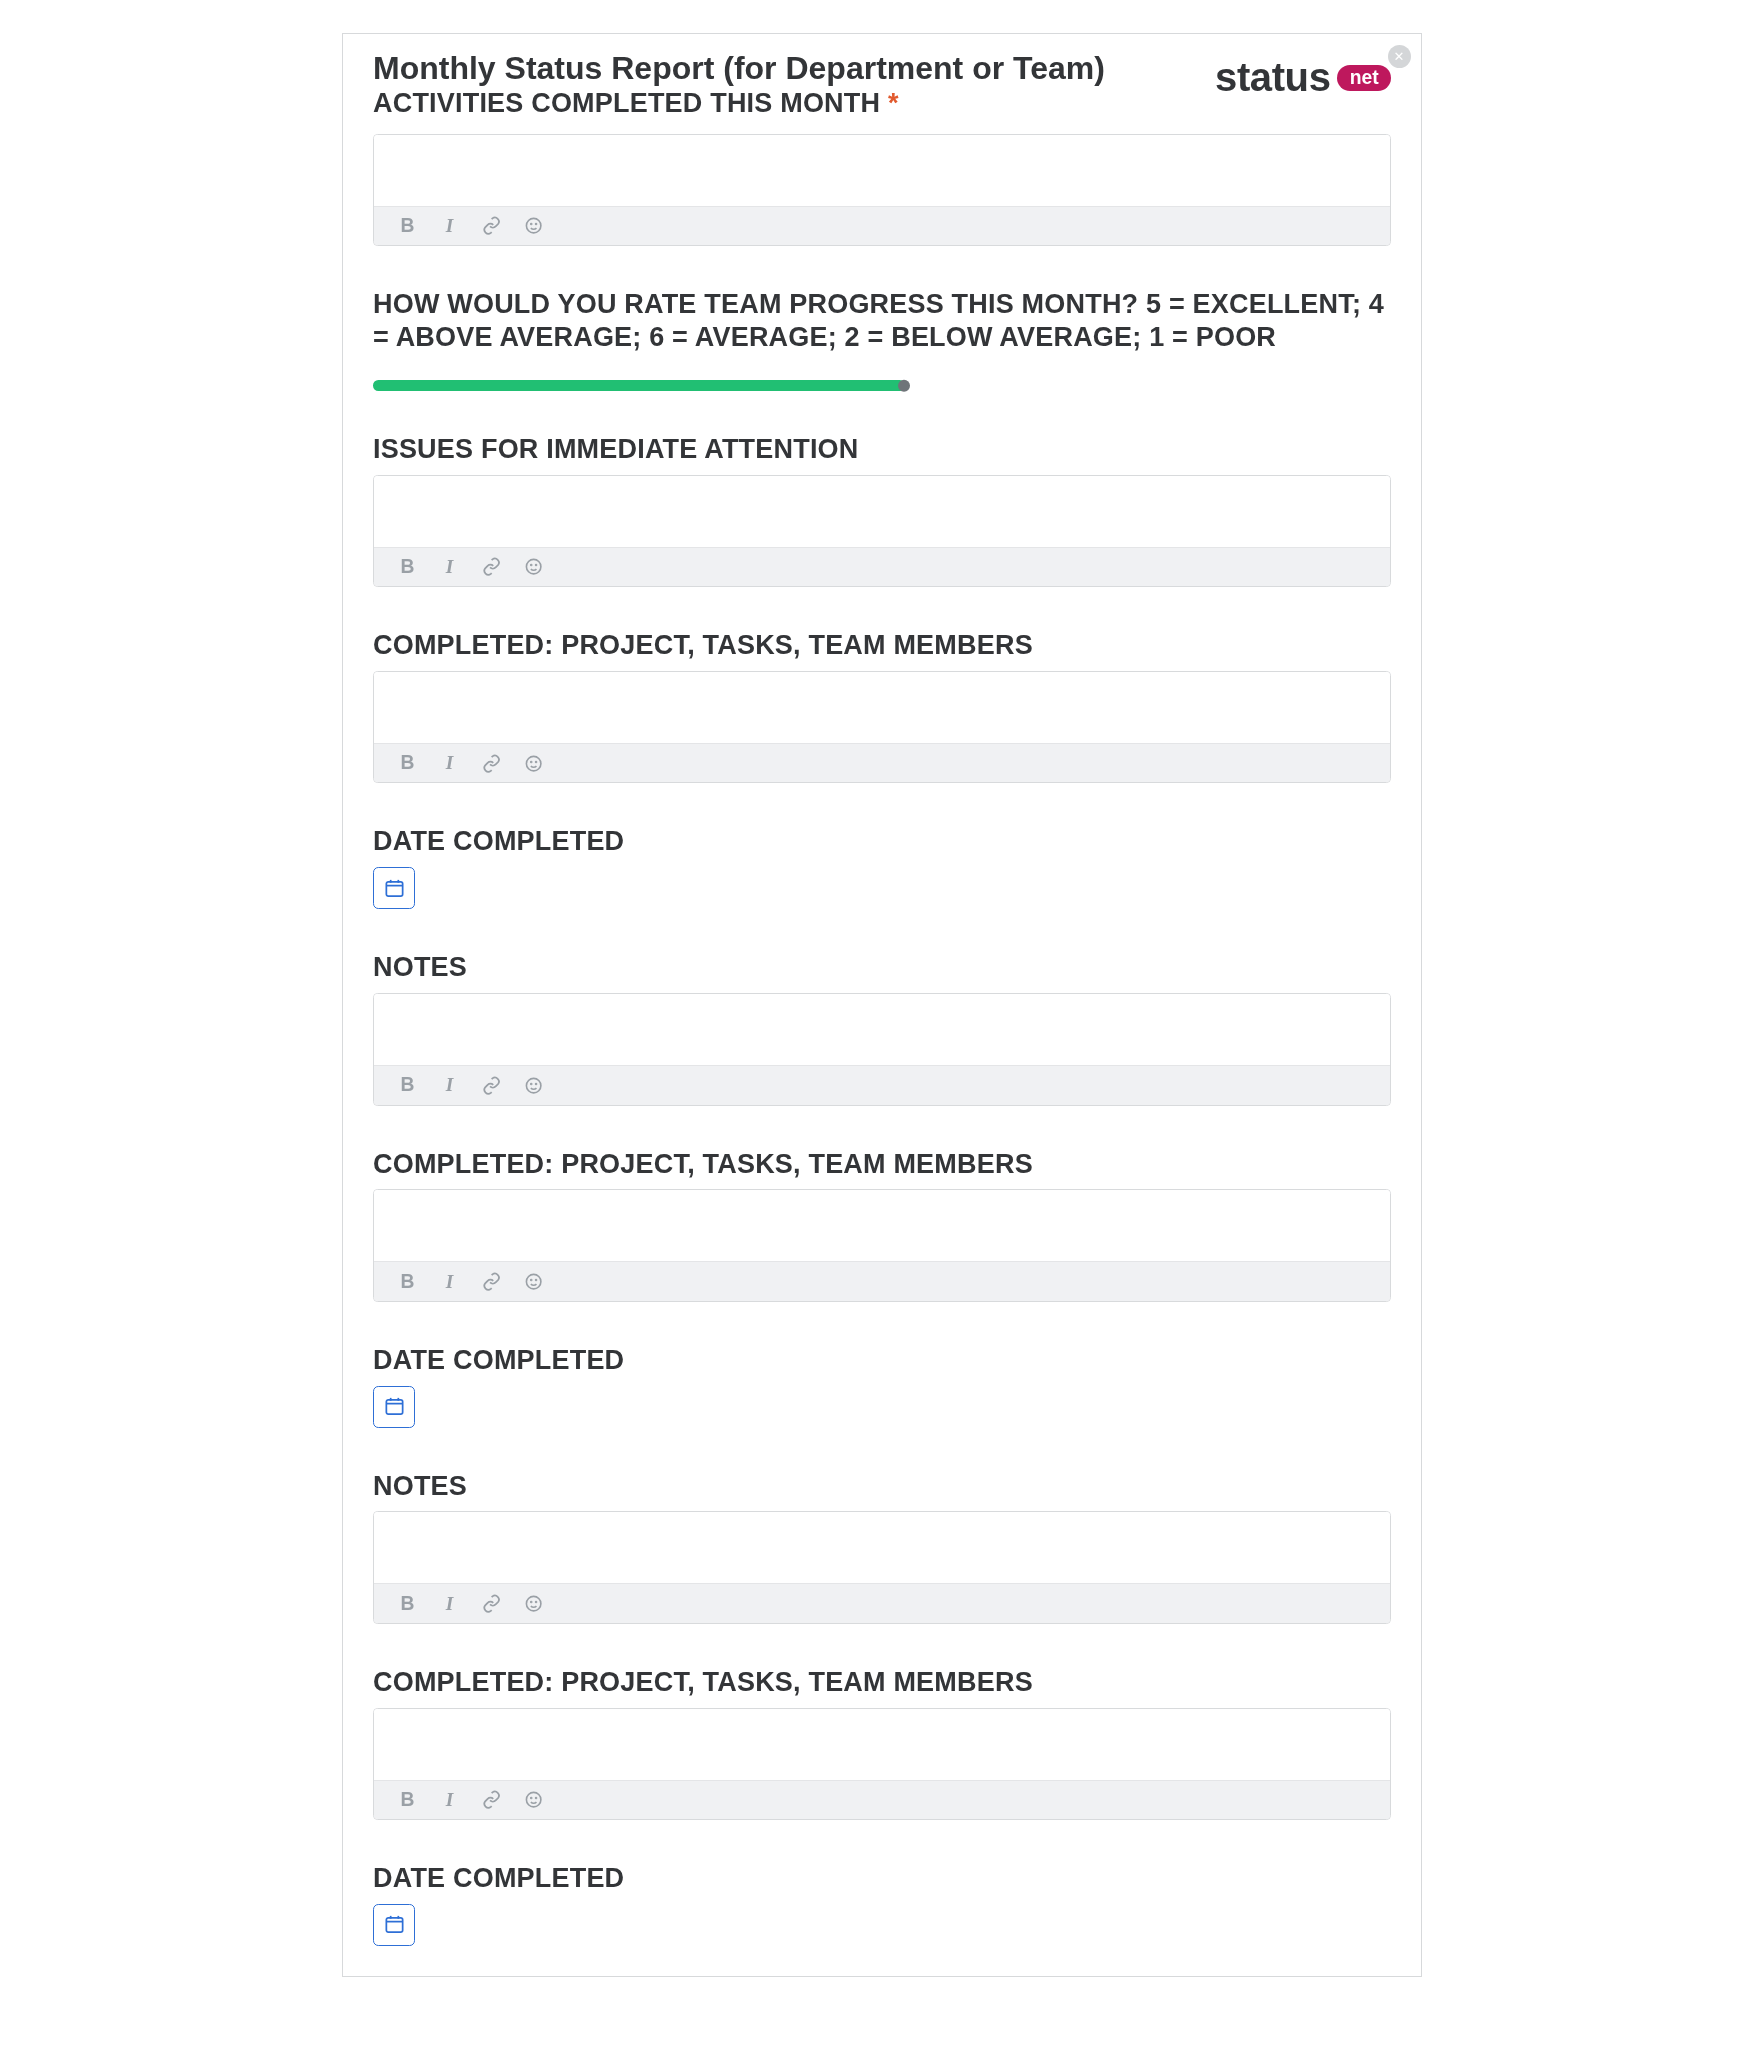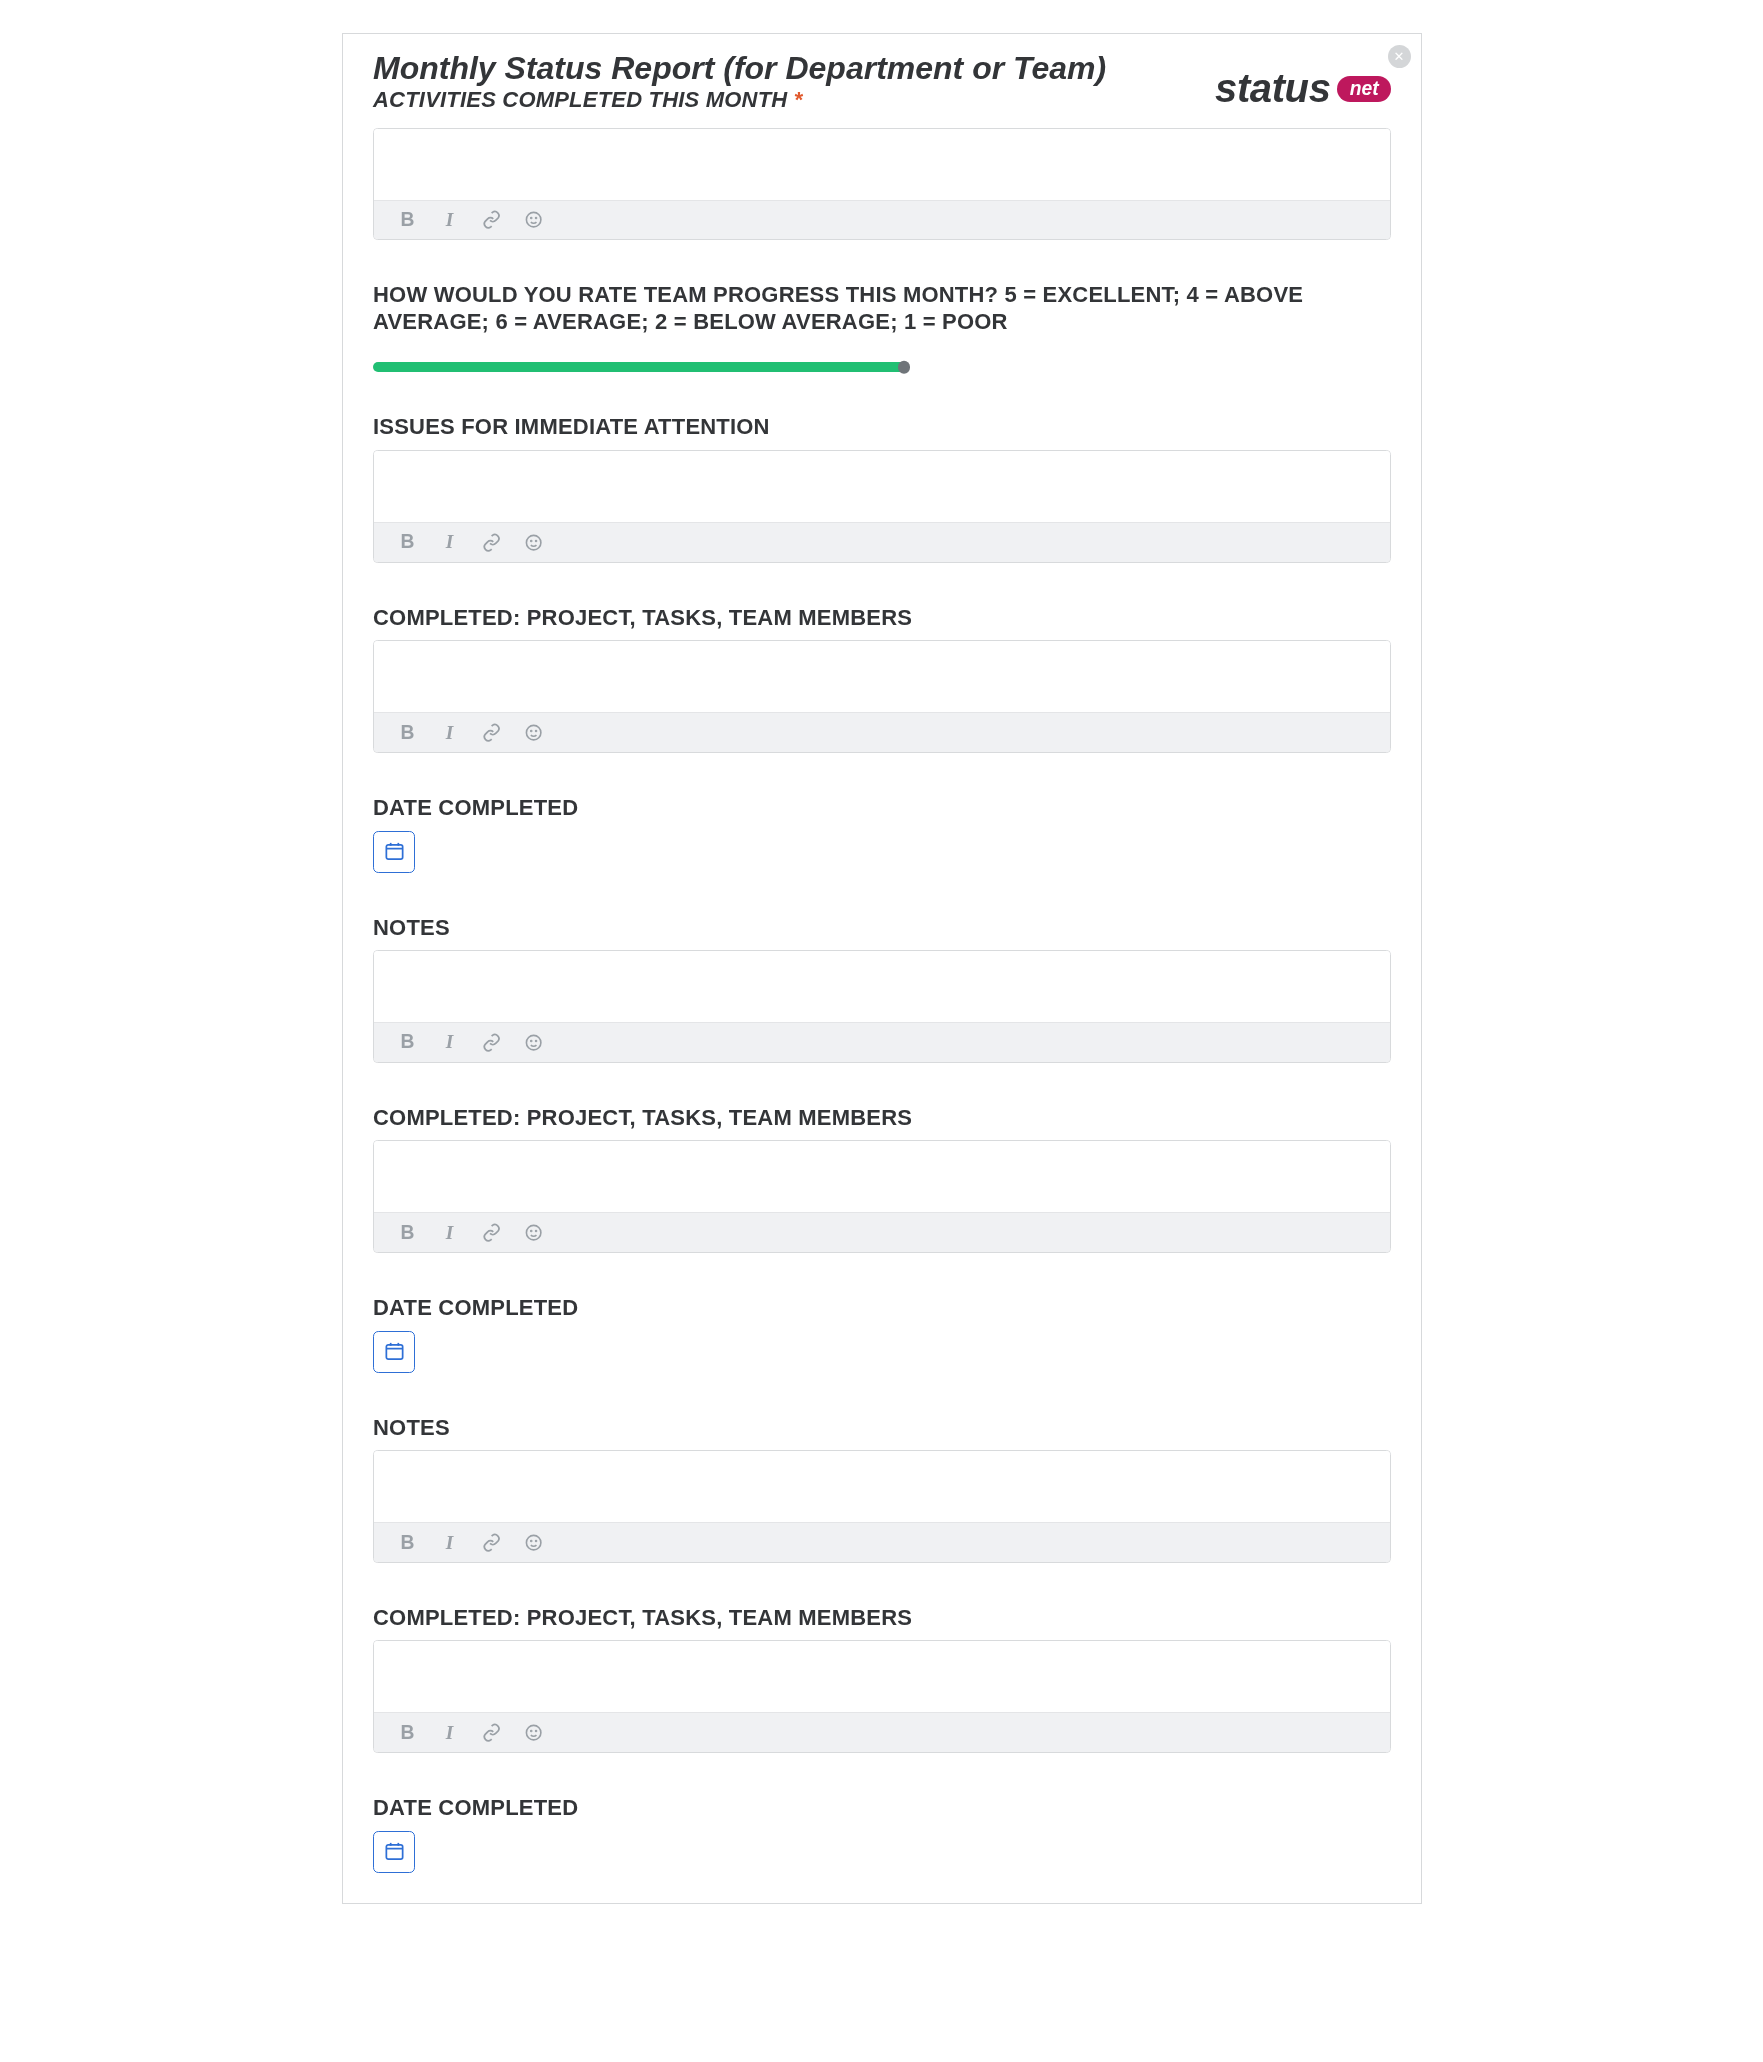--- a/index.html
+++ b/index.html
@@ -15,23 +15,22 @@
     left: 342px;
     top: 33px;
     width: 1080px;
     border: 0.9px solid #d7d9db;
     background: #ffffff;
     padding: 16px 30px 30px 30px;
   }
   .form-header {
     display: flex;
     justify-content: space-between;
-    align-items: center;
+    align-items: flex-start;
     margin-bottom: 5.3px;
-    font-style: italic;
   }
   .title-block { flex: 1; }
   .form-title {
     font-size: 32px;
     font-weight: 700;
     color: #333538;
     line-height: 1.15;
   }
   .brand {
     display: flex;
@@ -63,21 +62,21 @@
     border-radius: 50%;
     background: #d4d6d8;
     color: #ffffff;
     display: flex;
     align-items: center;
     justify-content: center;
     font-size: 13px;
     cursor: pointer;
   }
   .field-label {
-    font-size: 22px;
+    font-size: 27px;
     font-weight: 800;
     color: #333538;
     line-height: 1.22;
     margin-top: 42px;
     margin-bottom: 8.8px;
     letter-spacing: 0.2px;
   }
   .field-label.first { margin-top: 0; }
   .required-star { color: #e15a2e; font-weight: 800; }
   .rich-input-wrap {

